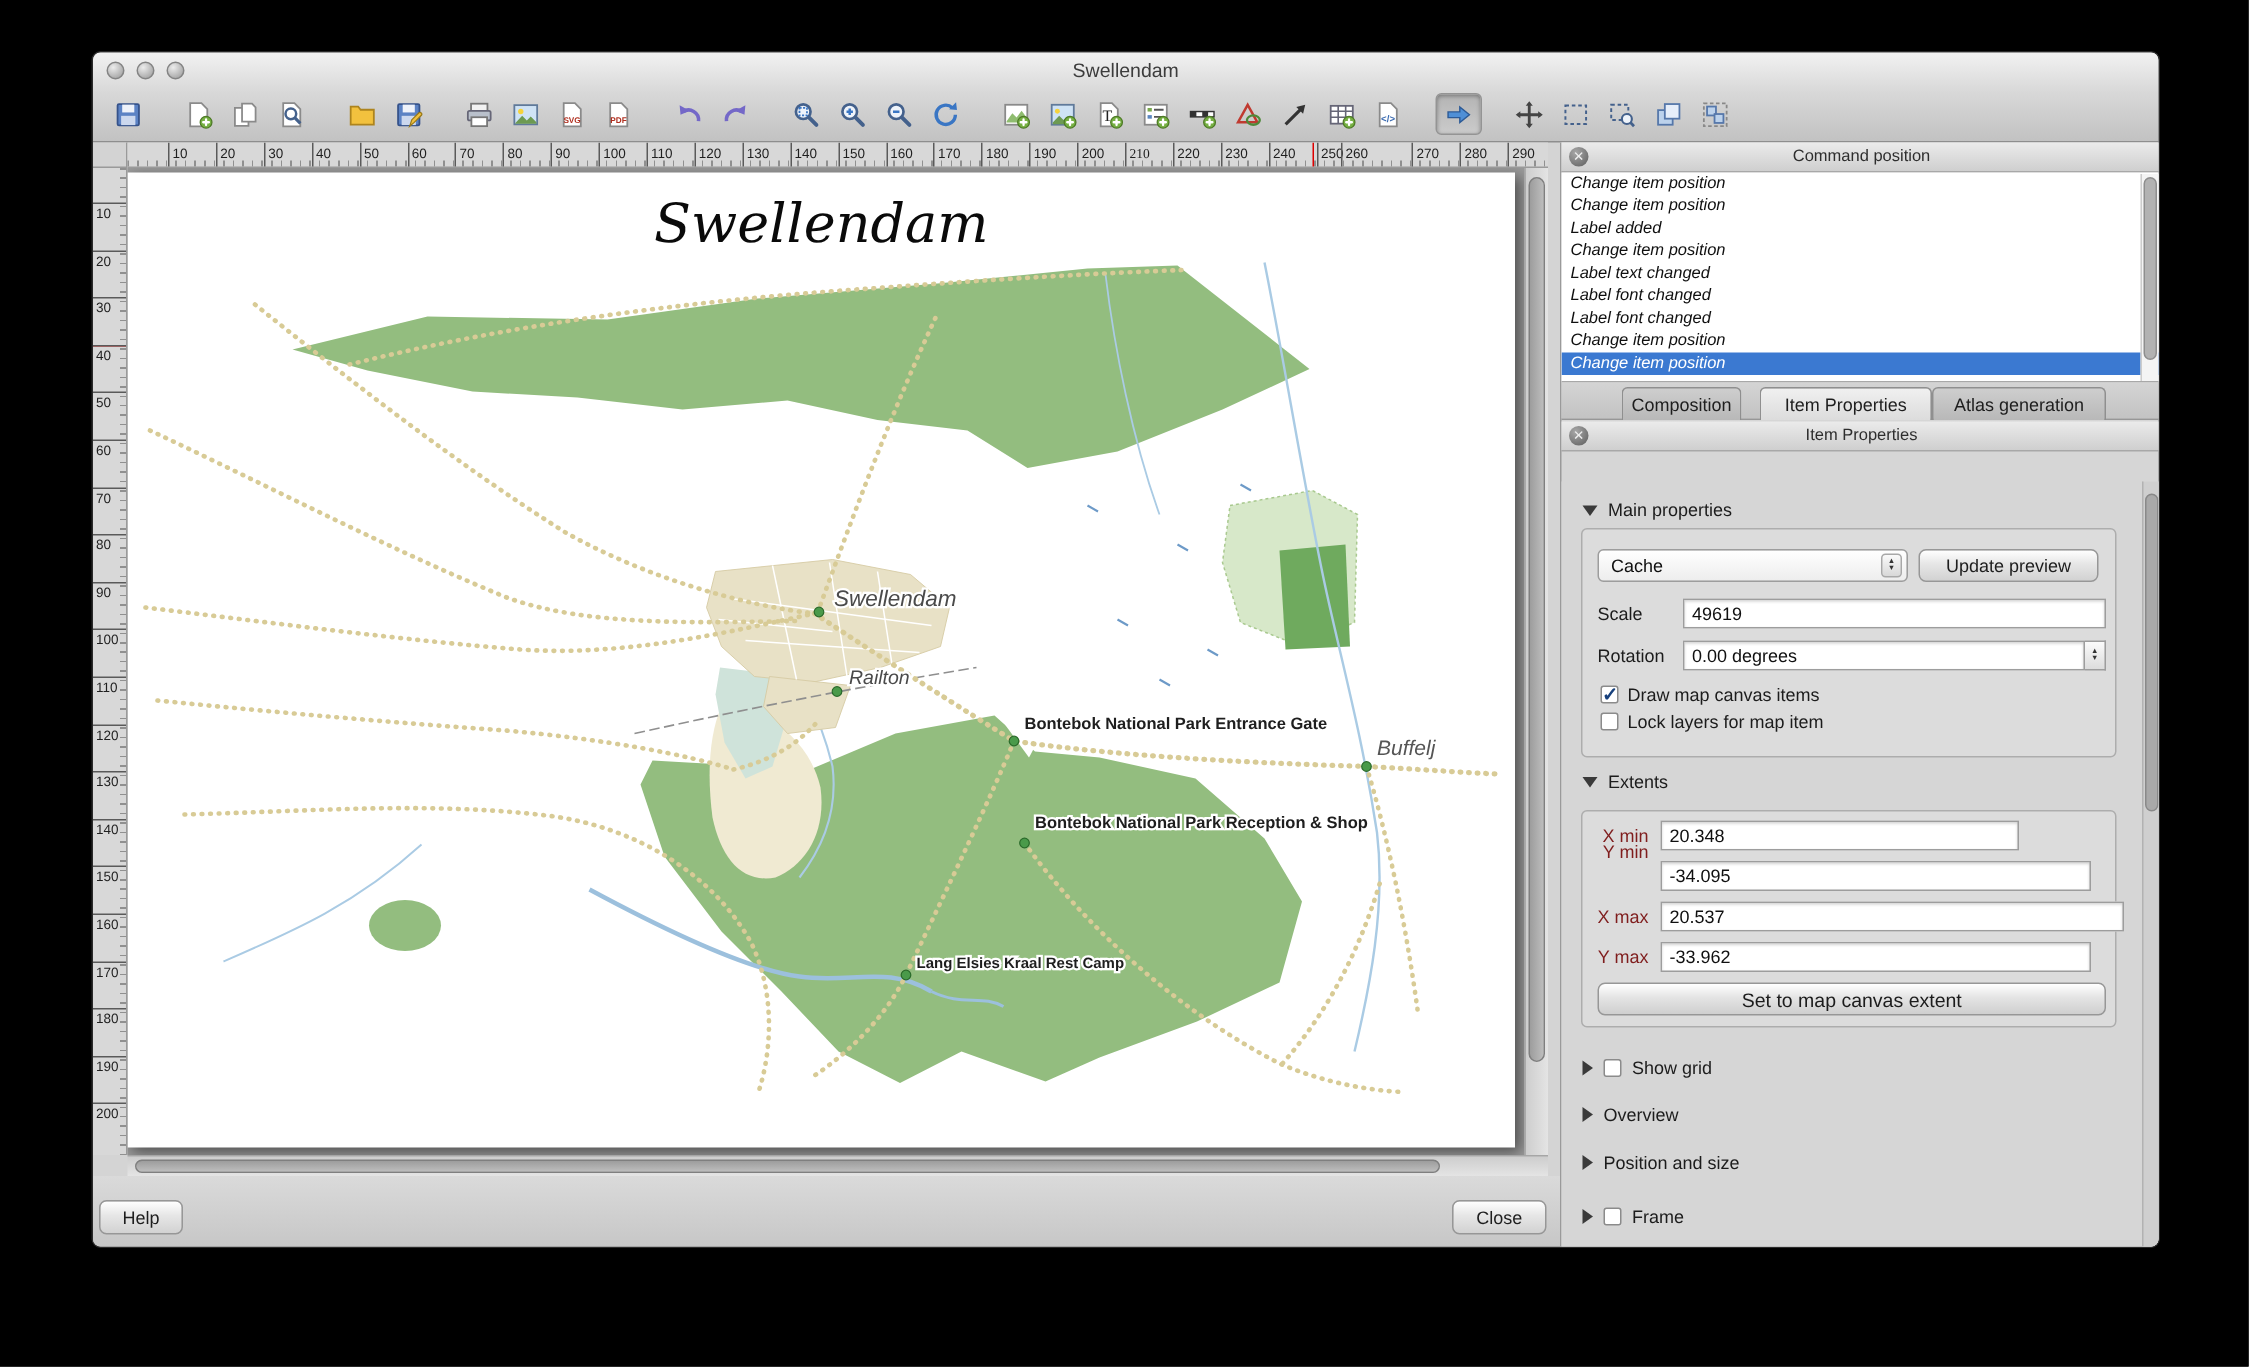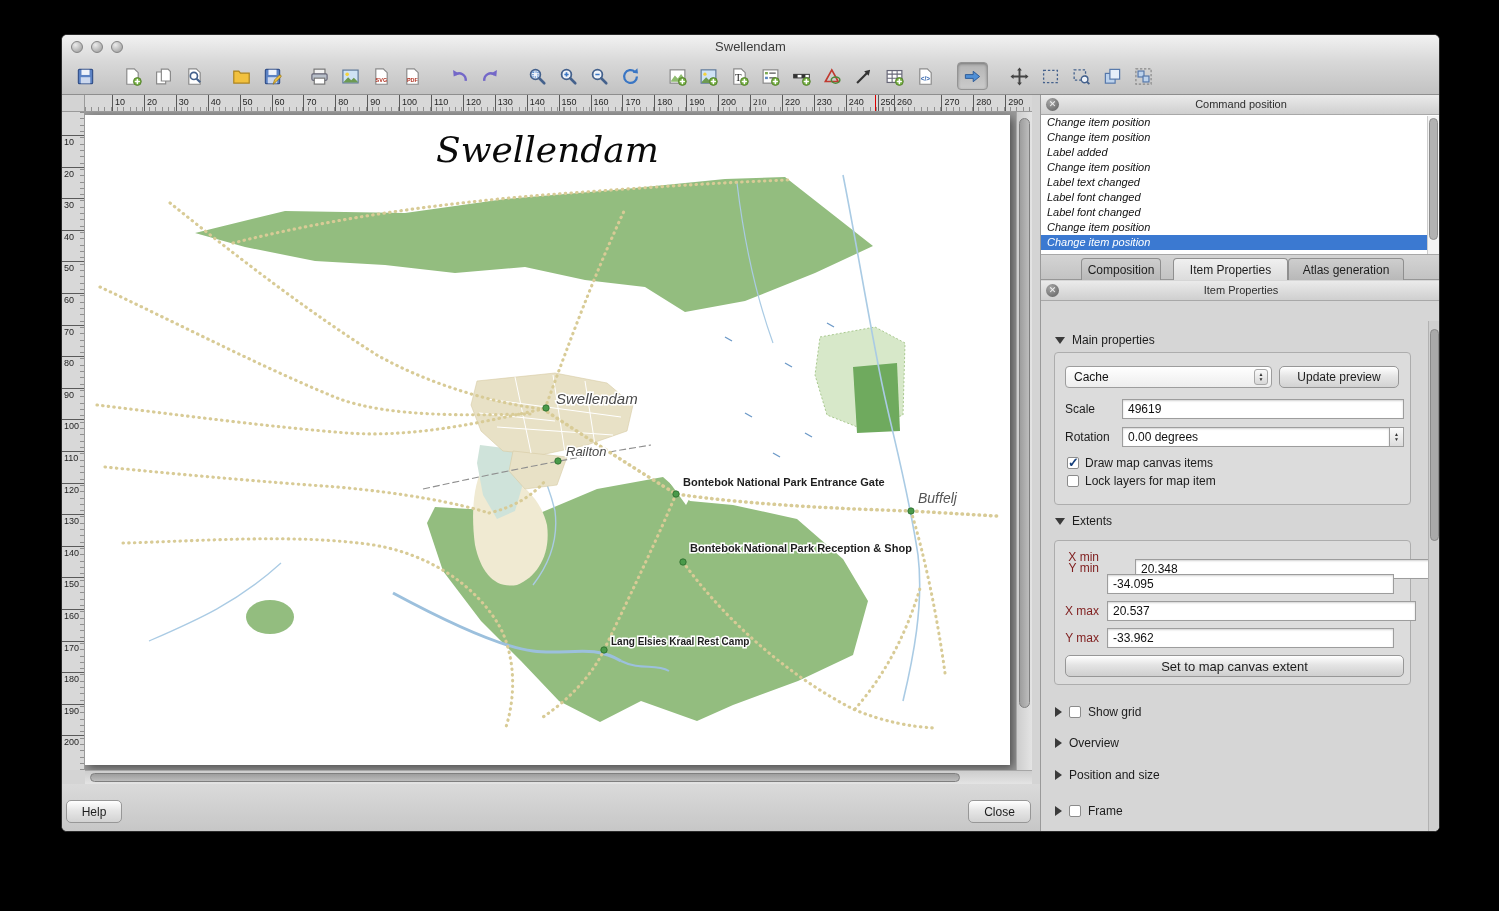--- a/index.html
+++ b/index.html
@@ -546,21 +546,21 @@
         </div>
 
         <div class="disc" style="top:193px;">
           <div class="tri-d"></div>
           <span>Extents</span>
         </div>
 
         <div class="groupbox" style="top:219px;height:145px;">
           <div id="extent-rows">
               <div class="exrow-label" style="left: 4px; top: 9px;">X min</div>
-              <div class="tinput" style="left: 52px; top: 18px; width: 304px; margin-left: 28px;">20.348</div>
+              <div class="tinput" style="left: 52px; top: 6px; width: 239px;">20.348</div>
               <div class="exrow-label" style="left: 4px; top: 20px;">Y min</div>
               <div class="tinput" style="left: 52px; top: 33px; width: 287px;">-34.095</div>
               <div class="exrow-label" style="left: 4px; top: 63px;">X max</div>
               <div class="tinput" style="left: 52px; top: 60px; width: 309px;">20.537</div>
               <div class="exrow-label" style="left: 4px; top: 90px;">Y max</div>
               <div class="tinput" style="left: 52px; top: 87px; width: 287px;">-33.962</div>
             </div>
           <div class="bigbtn" style="left:10px;top:114px;width:339px;">Set to map canvas extent</div>
         </div>
 

